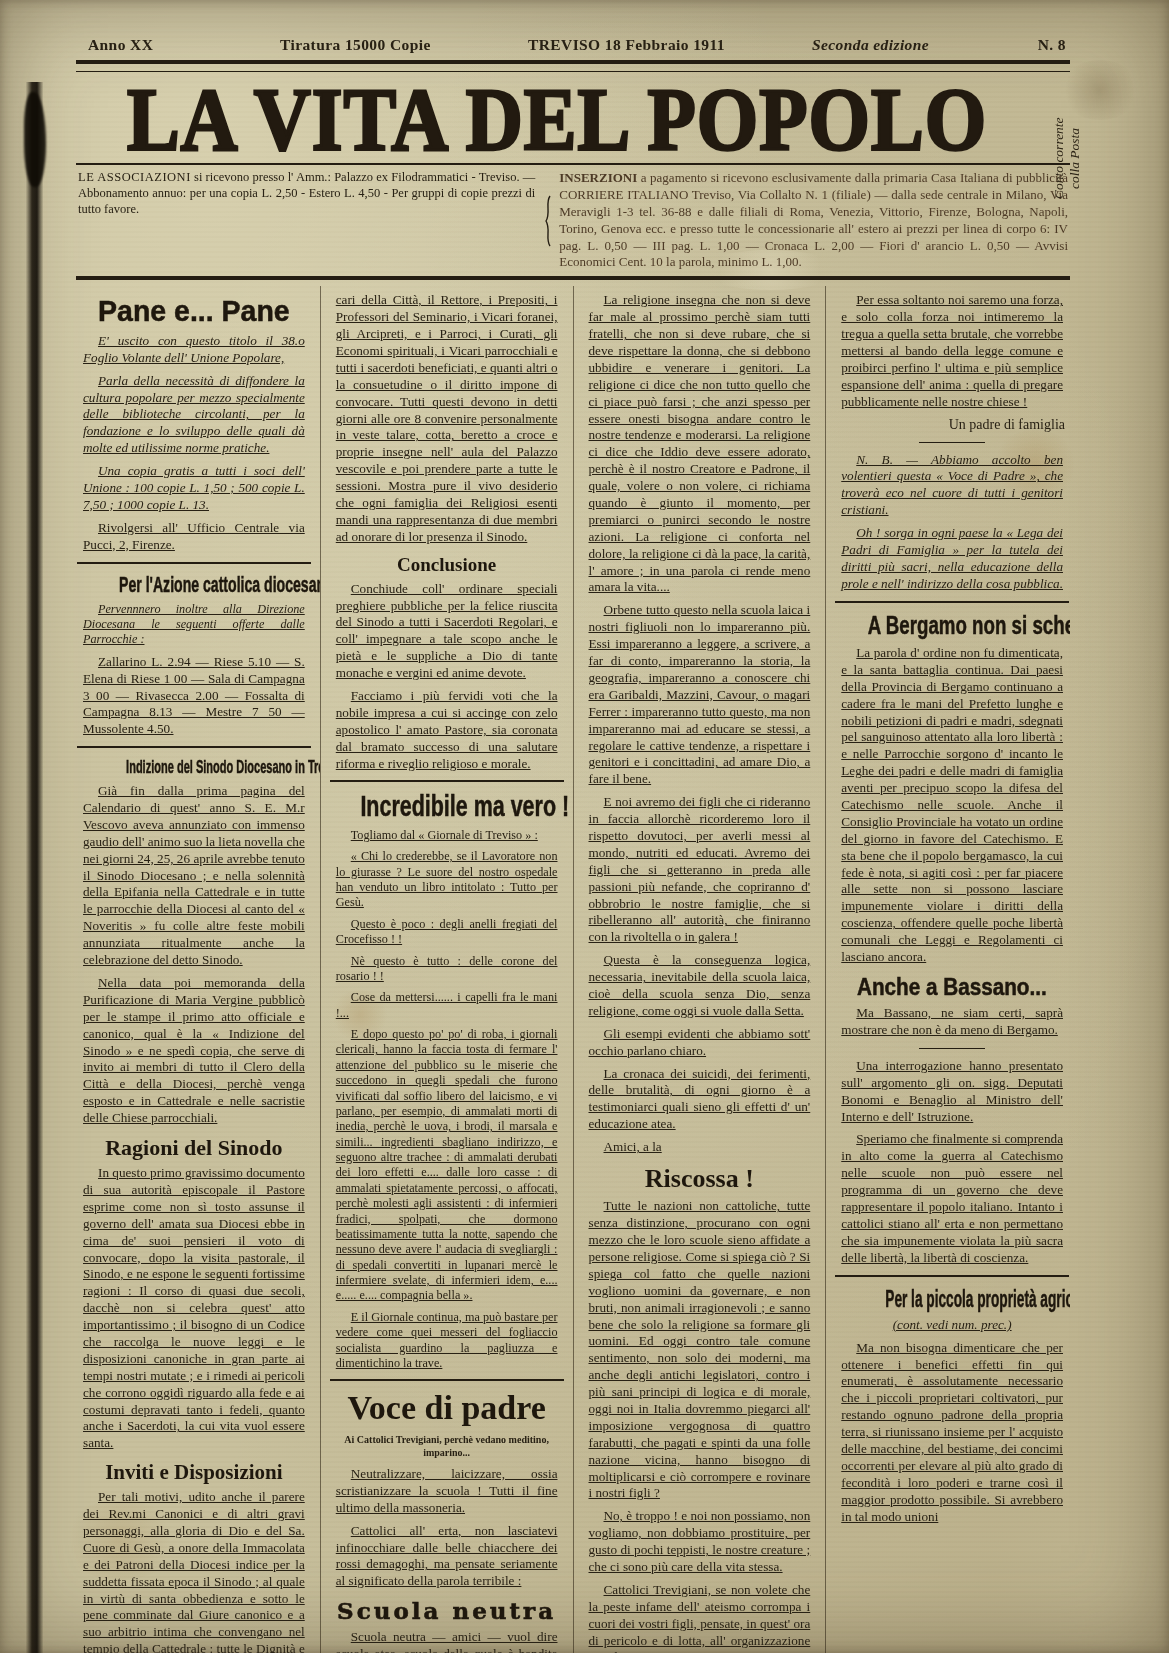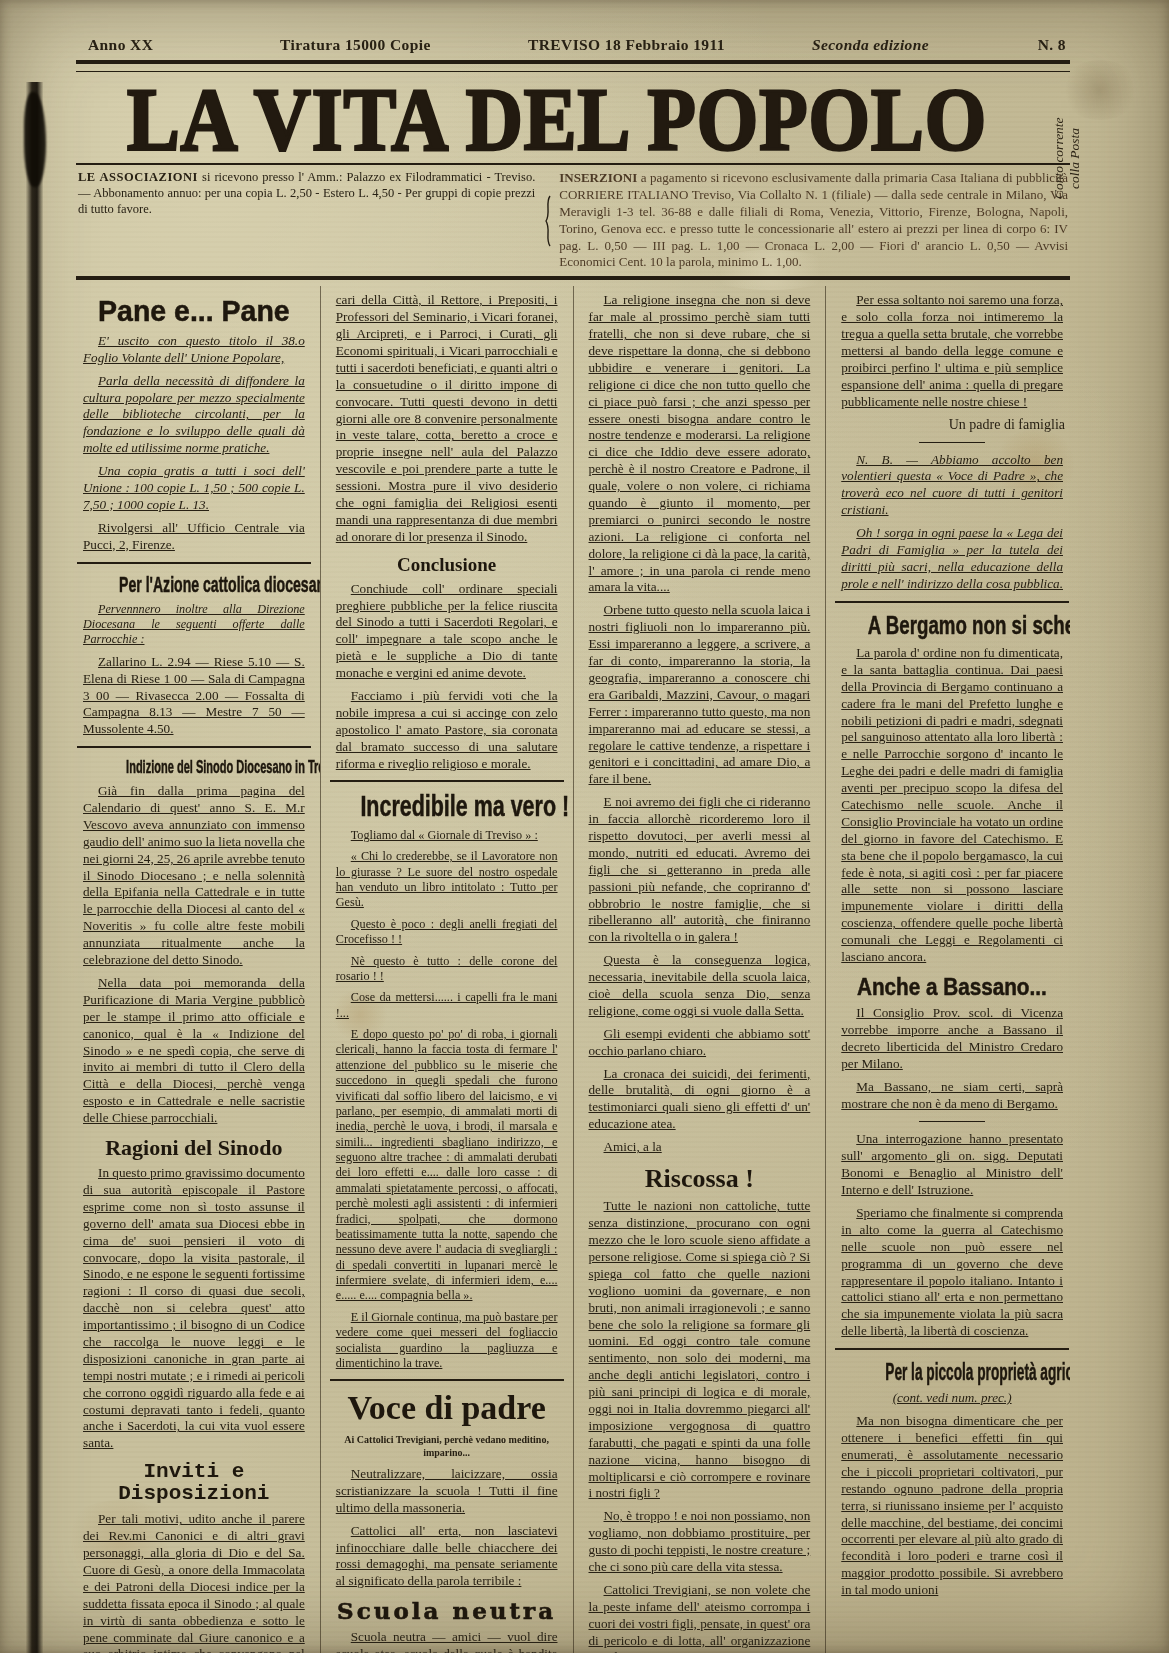--- a/index.html
+++ b/index.html
@@ -49,21 +49,21 @@
     transform:scaleY(1.12);transform-origin:center;
   }
   .postal{position:absolute;right:-12px;top:6px;height:160px;
     writing-mode:vertical-rl;transform:rotate(180deg);
     font-style:italic;font-size:13.5px;line-height:1.15;color:#2c2416;white-space:nowrap;}
   .postal span{display:block;}
 
   
   .inforow{display:flex;border-top:2px solid #241d12;border-bottom:4px solid #241d12;padding:3px 0;align-items:stretch;}
   .info-left{width:46%;font-size:12.5px;line-height:1.26;text-align:justify;padding:2px 6px 2px 2px;}
-  .info-left .lead{font-weight:bold;letter-spacing:.5px;margin-top:28px;}
+  .info-left .lead{font-weight:normal;letter-spacing:.5px;margin-top:28px;}
   .info-div{width:14px;display:flex;align-items:center;justify-content:center;}
   .info-right{flex:1;font-size:13px;line-height:1.3;color:#4d3a26;text-align:justify;padding:2px 2px 2px 4px;}
   .info-right .lead{font-weight:bold;}
 
   
   .cols{display:flex;margin-top:6px;height:1392px;overflow:hidden;}
   .col{flex:1 1 0;padding:0 9px;overflow:hidden;}
   .col:first-child{padding-left:1px;}
   .col:last-child{padding-right:1px;}
   .col + .col{border-left:1px solid rgba(48,38,22,.6);}
@@ -140,21 +140,21 @@
         <div class="rule"></div>
         <h2 class="title f-sans nowrap" style="font-size: 22px; transform: scaleX(0.64);">Per l'Azione cattolica diocesana</h2>
         <p class="para it sm">Pervennnero inoltre alla Direzione Diocesana le seguenti offerte dalle Parrocchie :</p>
         <p class="para">Zallarino L. 2.94 — Riese 5.10 — S. Elena di Riese 1 00 — Sala di Campagna 3 00 — Rivasecca 2.00 — Fossalta di Campagna 8.13 — Mestre 7 50 — Mussolente 4.50.</p>
         <div class="rule"></div>
         <h2 class="title f-sans nowrap" style="font-size: 19px; transform: scaleX(0.58);">Indizione del Sinodo Diocesano in Treviso</h2>
         <p class="para">Già fin dalla prima pagina del Calendario di quest' anno S. E. M.r Vescovo aveva annunziato con immenso gaudio dell' animo suo la lieta novella che nei giorni 24, 25, 26 aprile avrebbe tenuto il Sinodo Diocesano ; e nella solennità della Epifania nella Cattedrale e in tutte le parrocchie della Diocesi al canto del « Noveritis » fu colle altre feste mobili annunziata ritualmente anche la celebrazione del detto Sinodo.</p>
         <p class="para">Nella data poi memoranda della Purificazione di Maria Vergine pubblicò per le stampe il primo atto officiale e canonico, qual è la « Indizione del Sinodo » e ne spedì copia, che serve di invito ai membri di tutto il Clero della Città e della Diocesi, perchè venga esposto e in Cattedrale e nelle sacristie delle Chiese parrocchiali.</p>
         <h2 class="title f-serif" style="font-size: 22px;">Ragioni del Sinodo</h2>
         <p class="para">In questo primo gravissimo documento di sua autorità episcopale il Pastore esprime come non sì tosto assunse il governo dell' amata sua Diocesi ebbe in cima de' suoi pensieri il voto di convocare, dopo la visita pastorale, il Sinodo, e ne espone le seguenti fortissime ragioni : Il corso di quasi due secoli, dacchè non si celebra quest' atto importantissimo ; il bisogno di un Codice che raccolga le nuove leggi e le disposizioni canoniche in gran parte ai tempi nostri mutate ; e i rimedi ai pericoli che corrono oggidì riguardo alla fede e ai costumi depravati tanto i fedeli, quanto anche i Sacerdoti, la cui vita vuol essere santa.</p>
-        <h2 class="title f-serif" style="font-size: 21px; font-family: Liberation Mono, monospace;">Inviti e Disposizioni</h2>
+        <h2 class="title f-serif" style="font-size: 21px;">Inviti e Disposizioni</h2>
         <p class="para">Per tali motivi, udito anche il parere dei Rev.mi Canonici e di altri gravi personaggi, alla gloria di Dio e del Sa. Cuore di Gesù, a onore della Immacolata e dei Patroni della Diocesi indice per la suddetta fissata epoca il Sinodo ; al quale in virtù di santa obbedienza e sotto le pene comminate dal Giure canonico e a suo arbitrio intima che convengano nel tempio della Cattedrale : tutte le Dignità e i Canonici sì residenziali che onorari, i Mansionari, i Beneficiati, i Parroci e Vi-</p>
       </div>
       <div class="col">
         <p class="para ni">cari della Città, il Rettore, i Prepositi, i Professori del Seminario, i Vicari foranei, gli Arcipreti, e i Parroci, i Curati, gli Economi spirituali, i Vicari parrocchiali e tutti i sacerdoti beneficiati, e quanti altri o la consuetudine o il diritto impone di convocare. Tutti questi devono in detti giorni alle ore 8 convenire personalmente in veste talare, cotta, beretto a croce e proprie insegne nell' aula del Palazzo vescovile e poi prendere parte a tutte le sessioni. Mostra pure il vivo desiderio che ogni famiglia dei Religiosi esenti mandi una rappresentanza di due membri ad onorare di lor presenza il Sinodo.</p>
         <h2 class="title f-serif" style="font-size: 19px;">Conclusione</h2>
         <p class="para">Conchiude coll' ordinare speciali preghiere pubbliche per la felice riuscita del Sinodo a tutti i Sacerdoti Regolari, e coll' impegnare a tale scopo anche le pietà e le suppliche a Dio di tante monache e vergini ed anime devote.</p>
         <p class="para">Facciamo i più fervidi voti che la nobile impresa a cui si accinge con zelo apostolico l' amato Pastore, sia coronata dal bramato successo di una salutare riforma e riveglio religioso e morale.</p>
         <div class="rule"></div>
         <h2 class="title f-sans nowrap" style="font-size: 29px; transform: scaleX(0.74);">Incredibile ma vero !</h2>
         <p class="para sm">Togliamo dal « Giornale di Treviso » :</p>
@@ -188,21 +188,20 @@
       <div class="col">
         <p class="para">Per essa soltanto noi saremo una forza, e solo colla forza noi intimeremo la tregua a quella setta brutale, che vorrebbe mettersi al bando della legge comune e proibirci perfino l' ultima e più semplice espansione dell' anima : quella di pregare pubblicamente nelle nostre chiese !</p>
         <div class="signature">Un padre di famiglia</div>
         <div class="shortrule"></div>
         <p class="para it">N. B. — Abbiamo accolto ben volentieri questa « Voce di Padre », che troverà eco nel cuore di tutti i genitori cristiani.</p>
         <p class="para it">Oh ! sorga in ogni paese la « Lega dei Padri di Famiglia » per la tutela dei diritti più sacri, nella educazione della prole e nell' indirizzo della cosa pubblica.</p>
         <div class="rule"></div>
         <h2 class="title f-sans nowrap" style="font-size: 26px; transform: scaleX(0.72);">A Bergamo non si scherza</h2>
         <p class="para">La parola d' ordine non fu dimenticata, e la santa battaglia continua. Dai paesi della Provincia di Bergamo continuano a cadere fra le mani del Prefetto lunghe e nobili petizioni di padri e madri, sdegnati pel sanguinoso attentato alla loro libertà : e nelle Parrocchie sorgono d' incanto le Leghe dei padri e delle madri di famiglia aventi per precipuo scopo la difesa del Catechismo nelle scuole. Anche il Consiglio Provinciale ha votato un ordine del giorno in favore del Catechismo. E sta bene che il popolo bergamasco, la cui fede è nota, si agiti così : per far piacere alle sette non si possono lasciare impunemente violare i diritti della coscienza, offendere quelle poche libertà comunali che Leggi e Regolamenti ci lasciano ancora.</p>
         <h2 class="title f-sans nowrap" style="font-size: 23px; transform: scaleX(0.9);">Anche a Bassano...</h2>
-        <p class="para">Il Consiglio Prov. scol. di Vicenza vorrebbe imporre anche a Bassano il decreto liberticida del Ministro Credaro per Milano.</p>
         <p class="para">Ma Bassano, ne siam certi, saprà mostrare che non è da meno di Bergamo.</p>
         <div class="shortrule"></div>
         <p class="para">Una interrogazione hanno presentato sull' argomento gli on. sigg. Deputati Bonomi e Benaglio al Ministro dell' Interno e dell' Istruzione.</p>
         <p class="para">Speriamo che finalmente si comprenda in alto come la guerra al Catechismo nelle scuole non può essere nel programma di un governo che deve rappresentare il popolo italiano. Intanto i cattolici stiano all' erta e non permettano che sia impunemente violata la più sacra delle libertà, la libertà di coscienza.</p>
         <div class="rule"></div>
         <h2 class="title f-sans nowrap" style="font-size: 24px; transform: scaleX(0.57);">Per la piccola proprietà agricola</h2>
         <p class="para it ctr">(cont. vedi num. prec.)</p>
         <p class="para">Ma non bisogna dimenticare che per ottenere i benefici effetti fin qui enumerati, è assolutamente necessario che i piccoli proprietari coltivatori, pur restando ognuno padrone della propria terra, si riunissano insieme per l' acquisto delle macchine, del bestiame, dei concimi occorrenti per elevare al più alto grado di fecondità i loro poderi e trarne così il maggior prodotto possibile. Si avrebbero in tal modo unioni</p>
       </div>
     </div>

